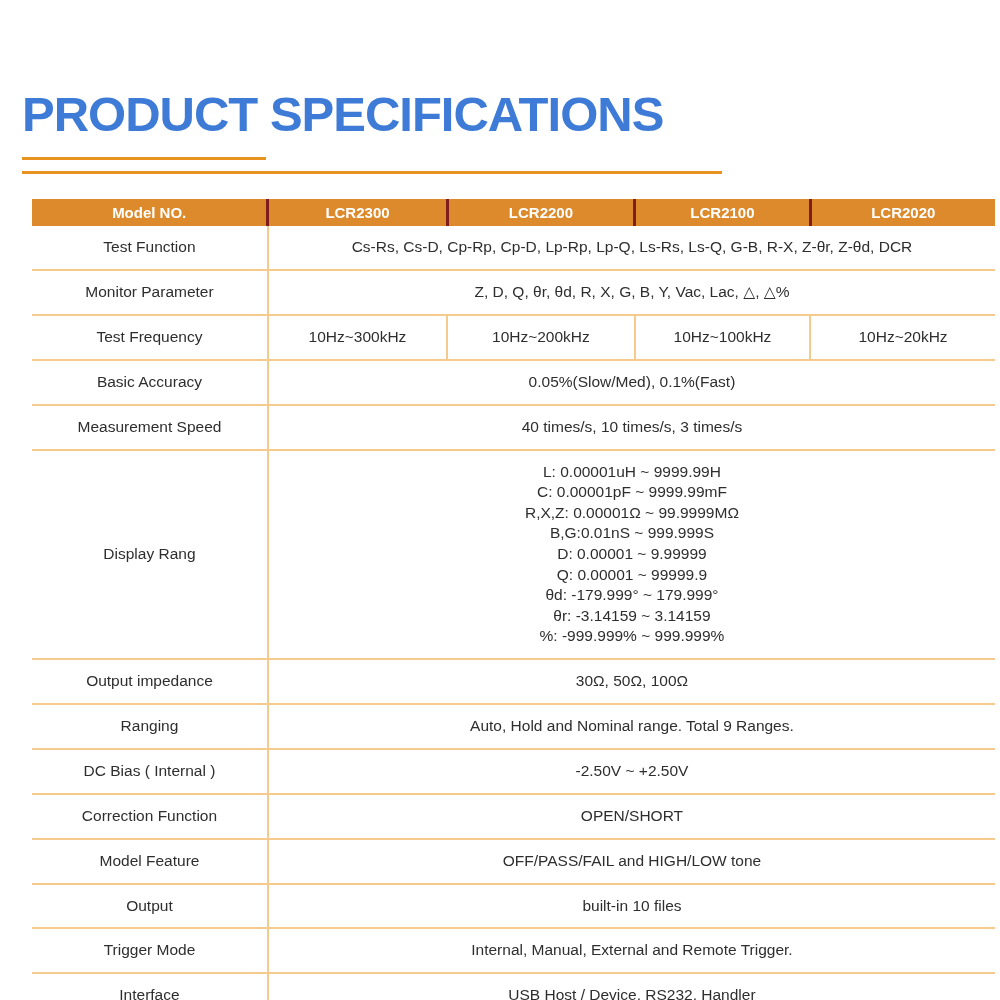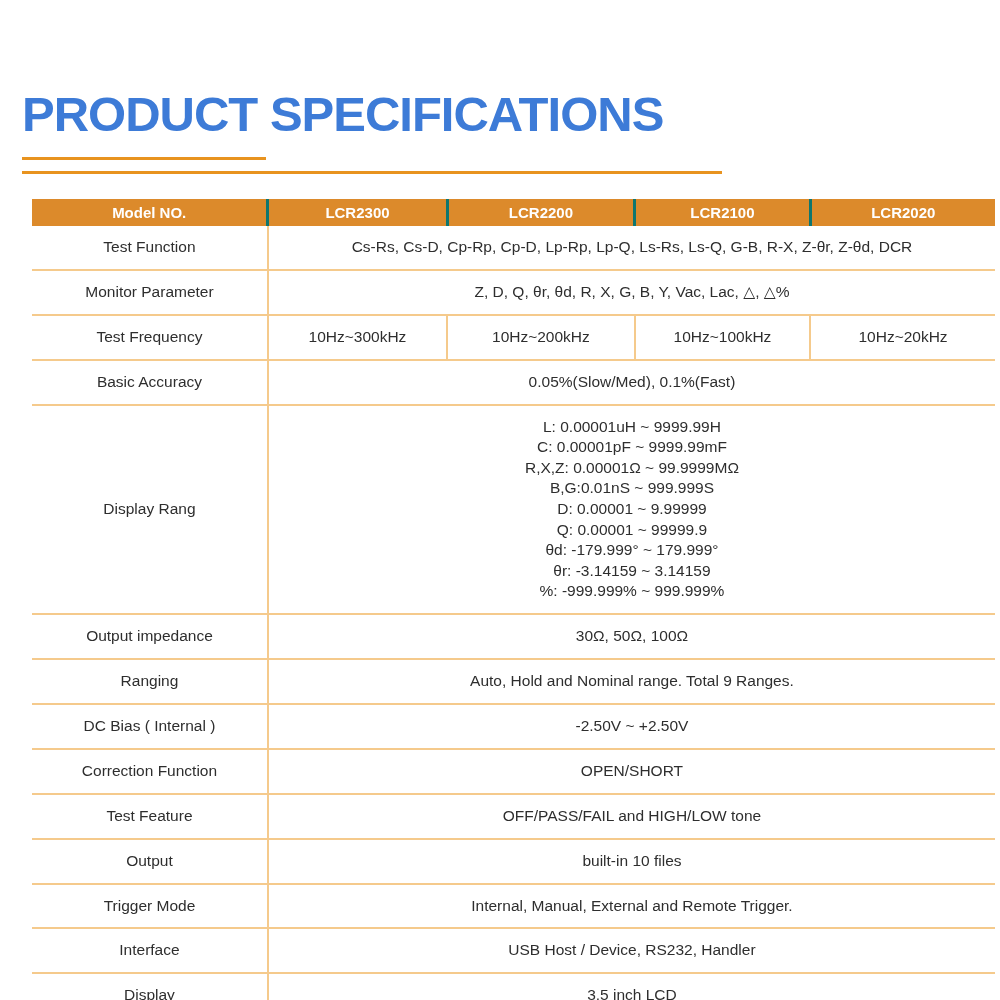--- a/index.html
+++ b/index.html
@@ -25,21 +25,21 @@
   .u-long{position:absolute;left:22px;top:159px;width:700px;height:3px;background:var(--accent-orange);}
 
   table.spec{
     position:absolute;left:32px;top:187px;width:963px;
     border-collapse:collapse;table-layout:fixed;
   }
   table.spec th{
     background:var(--header-orange);color:var(--header-text);
     font-size:15px;font-weight:bold;height:27px;padding:0 2px;text-align:center;
   }
-  table.spec th + th{border-left:3px solid #0f766e;}
+  table.spec th + th{border-left:3px solid #7f1d1d;}
   table.spec td{
     font-size:15.5px;color:var(--text-dark);text-align:center;
     height:30px;padding:11px 4px;line-height:1.35;
   }
   table.spec tbody td{border-top:2px solid var(--grid-orange);}
   table.spec tbody tr:first-child td{border-top:none;}
   table.spec tbody tr:last-child td{border-bottom:2px solid var(--grid-orange);}
   td.lbl{border-right:2px solid var(--grid-orange);}
   td.vsep + td.vsep{border-left:2px solid var(--grid-orange);}
   td.multi div{line-height:20.6px;white-space:nowrap;}
@@ -84,20 +84,24 @@
         <td class="vsep">10Hz~300kHz</td>
         <td class="vsep">10Hz~200kHz</td>
         <td class="vsep">10Hz~100kHz</td>
         <td class="vsep">10Hz~20kHz</td>
       </tr>
       <tr>
         <td class="lbl">Basic Accuracy</td>
         <td colspan="4">0.05%(Slow/Med), 0.1%(Fast)</td>
       </tr>
       <tr>
+        <td class="lbl">Measurement Speed</td>
+        <td colspan="4">40 times/s, 10 times/s, 3 times/s</td>
+      </tr>
+      <tr>
         <td class="lbl">Display Rang</td>
         <td colspan="4" class="multi">
           <div>L:  0.00001uH  ~  9999.99H</div>
           <div>C:  0.00001pF  ~  9999.99mF</div>
           <div>R,X,Z:  0.00001Ω  ~  99.9999MΩ</div>
           <div>B,G:0.01nS ~ 999.999S</div>
           <div>D:  0.00001  ~  9.99999</div>
           <div>Q:  0.00001  ~  99999.9</div>
           <div>θd: -179.999° ~ 179.999°</div>
           <div>θr: -3.14159  ~  3.14159</div>
@@ -114,21 +118,21 @@
       </tr>
       <tr>
         <td class="lbl">DC Bias ( Internal )</td>
         <td colspan="4">-2.50V ~ +2.50V</td>
       </tr>
       <tr>
         <td class="lbl">Correction Function</td>
         <td colspan="4">OPEN/SHORT</td>
       </tr>
       <tr>
-        <td class="lbl">Test Feature</td>
+        <td class="lbl">Model Feature</td>
         <td colspan="4">OFF/PASS/FAIL and HIGH/LOW tone</td>
       </tr>
       <tr>
         <td class="lbl">Output</td>
         <td colspan="4">built-in 10 files</td>
       </tr>
       <tr>
         <td class="lbl">Trigger Mode</td>
         <td colspan="4">Internal, Manual, External and Remote Trigger.</td>
       </tr>

